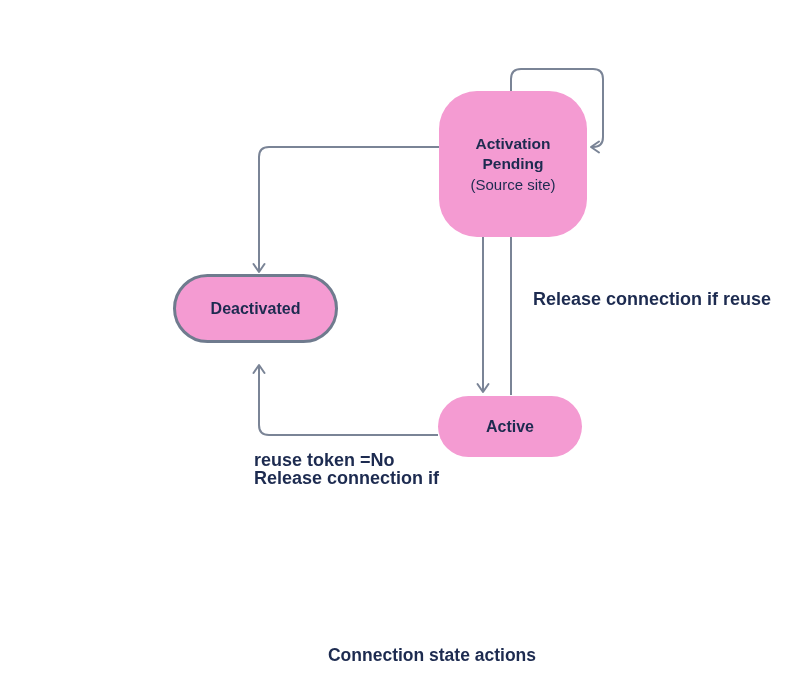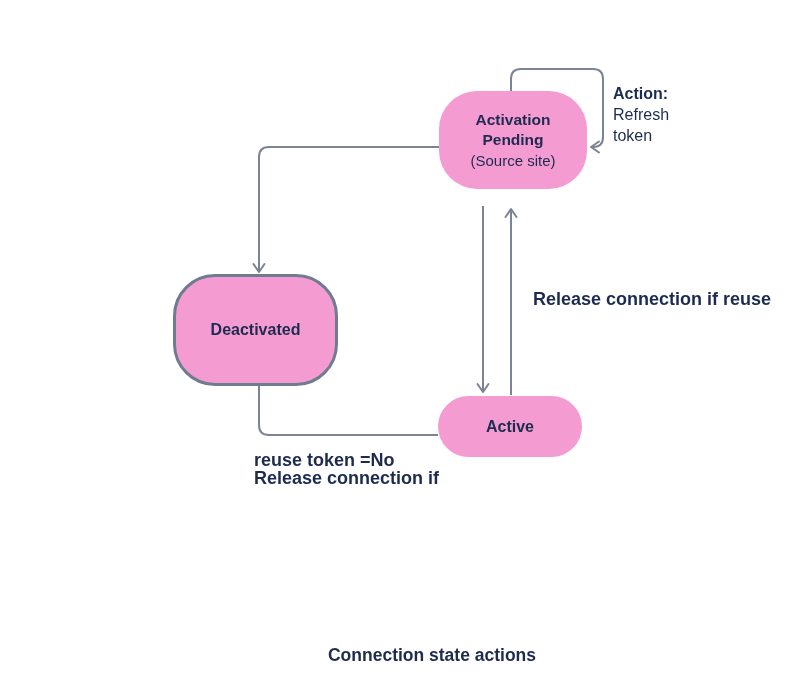--- a/index.html
+++ b/index.html
@@ -33,39 +33,39 @@
     flex-direction: column;
     align-items: center;
     justify-content: center;
     text-align: center;
     box-sizing: border-box;
   }
   .node-ap {
     left: 439px;
     top: 91px;
     width: 148px;
-    height: 98px;
+    height: 146px;
     border-radius: 38px;
   }
   .node-ap .node-title {
     font-weight: bold;
     font-size: 15.5px;
     line-height: 20px;
     max-width: 112px;
   }
   .node-ap .node-subtitle {
     font-size: 15px;
     line-height: 19px;
     margin-top: 1px;
   }
   .node-deactivated {
     left: 173px;
     top: 274px;
     width: 165px;
-    height: 112px;
+    height: 69px;
     border-radius: 42px;
     border: 3px solid #6f7b8e;
   }
   .node-active {
     left: 438px;
     top: 396px;
     width: 144px;
     height: 61px;
     border-radius: 38px;
   }
@@ -136,25 +136,20 @@
   </div>
 
   <div class="node node-deactivated">
     <div class="node-label">Deactivated</div>
   </div>
 
   <div class="node node-active">
     <div class="node-label">Active</div>
   </div>
 
-  <div class="edge-label lbl-action">
-    <div class="heading">Action:</div>
-    <div class="plain">Refresh</div>
-    <div class="plain">token</div>
-  </div>
 
   <div class="edge-label lbl-release-yes">
     <div>Release connection if reuse</div>
   </div>
 
   <div class="edge-label lbl-release-no">
     <div>reuse token =No</div>
     <div>Release connection if</div>
   </div>
 

